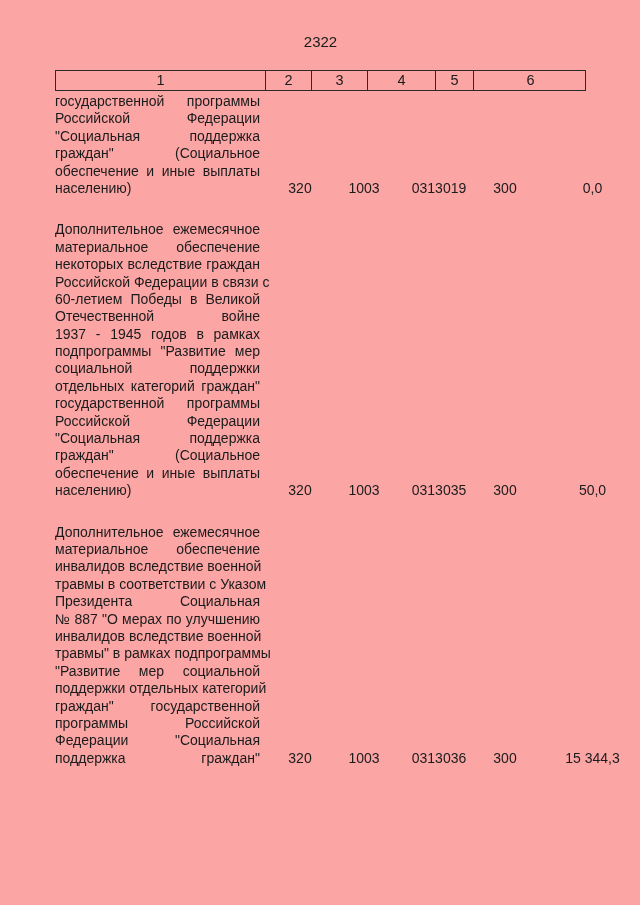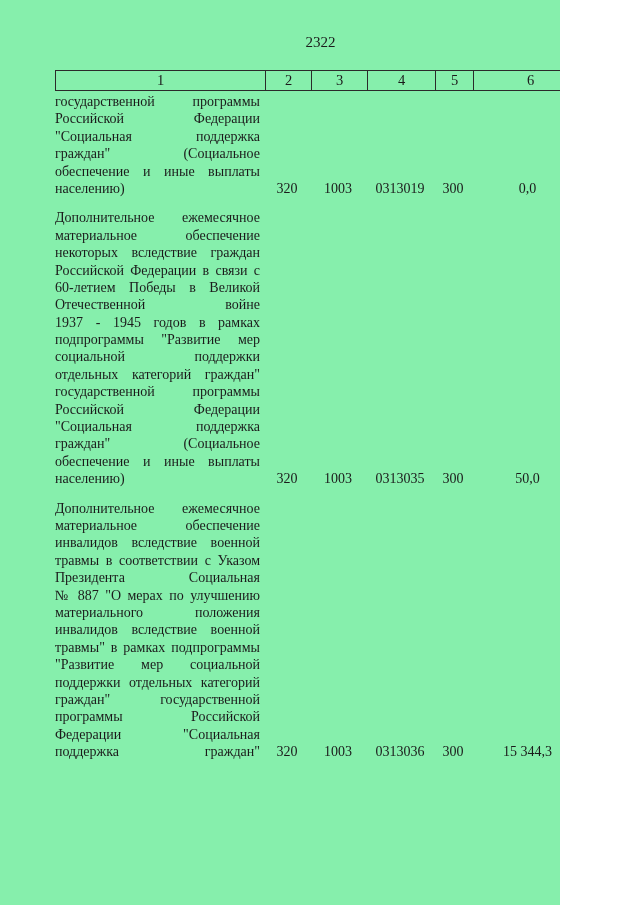--- a/index.html
+++ b/index.html
@@ -2,25 +2,25 @@
 <html><head>
 <meta charset="utf-8">
 <style>
   html, body {
     margin: 0;
     padding: 0;
     background: #ffffff;
   }
   .page {
     position: relative;
-    width: 560px;
+    width: 640px;
     height: 905px;
-    background: #86efac;
+    background: #fca5a5;
     color: #1b1b1b;
-    font-family: Liberation Serif, serif;
+    font-family: Liberation Sans, sans-serif;
     font-size: 14px;
     overflow: hidden;
   }
   .content {
     position: absolute;
     left: 55px;
     top: 33px;
     width: 531px;
   }
   .page-number {
@@ -47,23 +47,24 @@
   .hcell + .hcell {
     border-left: 1.6px solid #2b2b2b;
   }
   .tbody {
     margin-top: 2px;
   }
   .trow {
     display: grid;
     grid-template-columns: 209px 46px 56px 68px 38px 114px;
     align-items: end;
+    gap: 13px;
   }
   .trow + .trow {
-    margin-top: 12px;
+    margin-top: 24px;
   }
   .cell {
     line-height: 17.4px;
     font-size: 14px;
   }
   .name-cell {
     padding-right: 4px;
     box-sizing: border-box;
   }
   .jline {
@@ -140,21 +141,20 @@
             <div class="cell num right">50,0</div>
           </div>
           <div class="trow">
             <div class="cell name-cell">
               <div class="jline">Дополнительное ежемесячное</div>
               <div class="jline">материальное обеспечение</div>
               <div class="jline">инвалидов вследствие военной</div>
               <div class="jline">травмы в соответствии с Указом</div>
               <div class="jline">Президента Социальная</div>
               <div class="jline">№ 887 "О мерах по улучшению</div>
-              <div class="jline">материального положения</div>
               <div class="jline">инвалидов вследствие военной</div>
               <div class="jline">травмы" в рамках подпрограммы</div>
               <div class="jline">"Развитие мер социальной</div>
               <div class="jline">поддержки отдельных категорий</div>
               <div class="jline">граждан" государственной</div>
               <div class="jline">программы Российской</div>
               <div class="jline">Федерации "Социальная</div>
               <div class="jline">поддержка граждан"</div>
             </div>
             <div class="cell num center">320</div>

